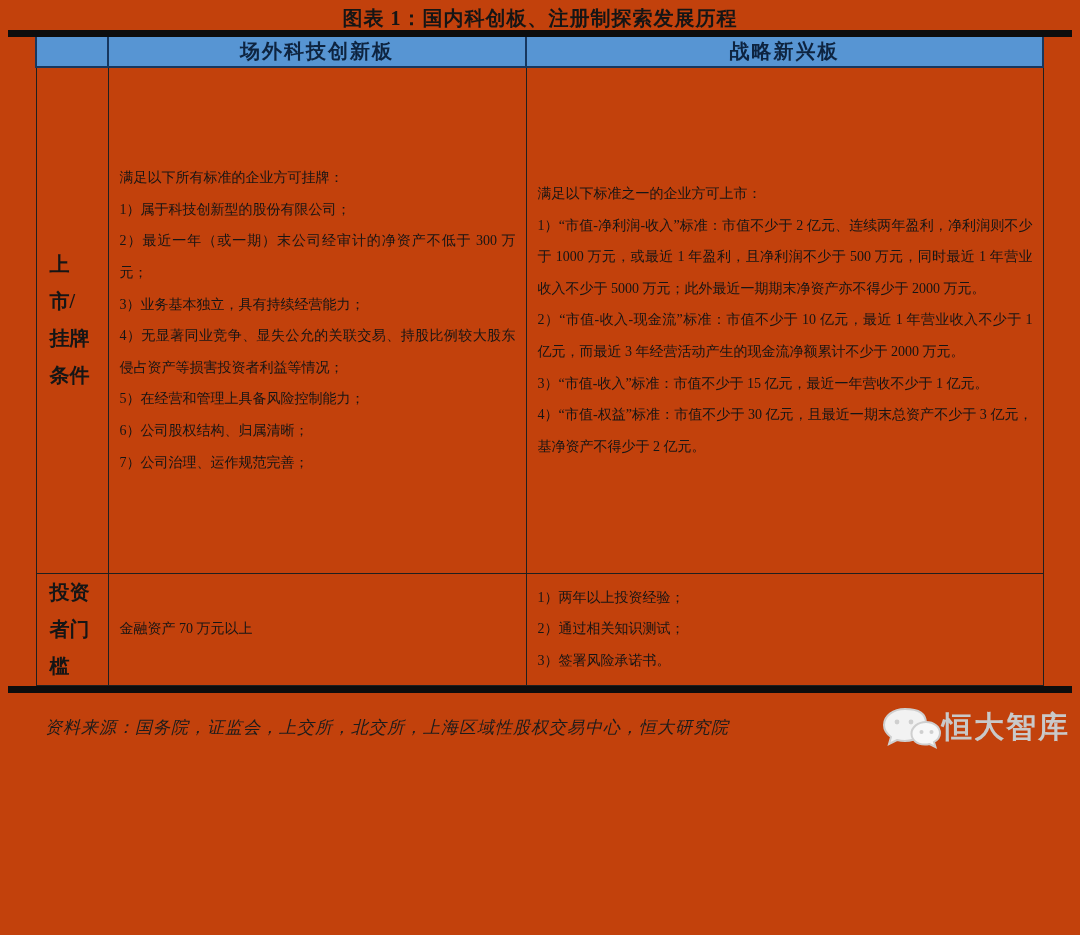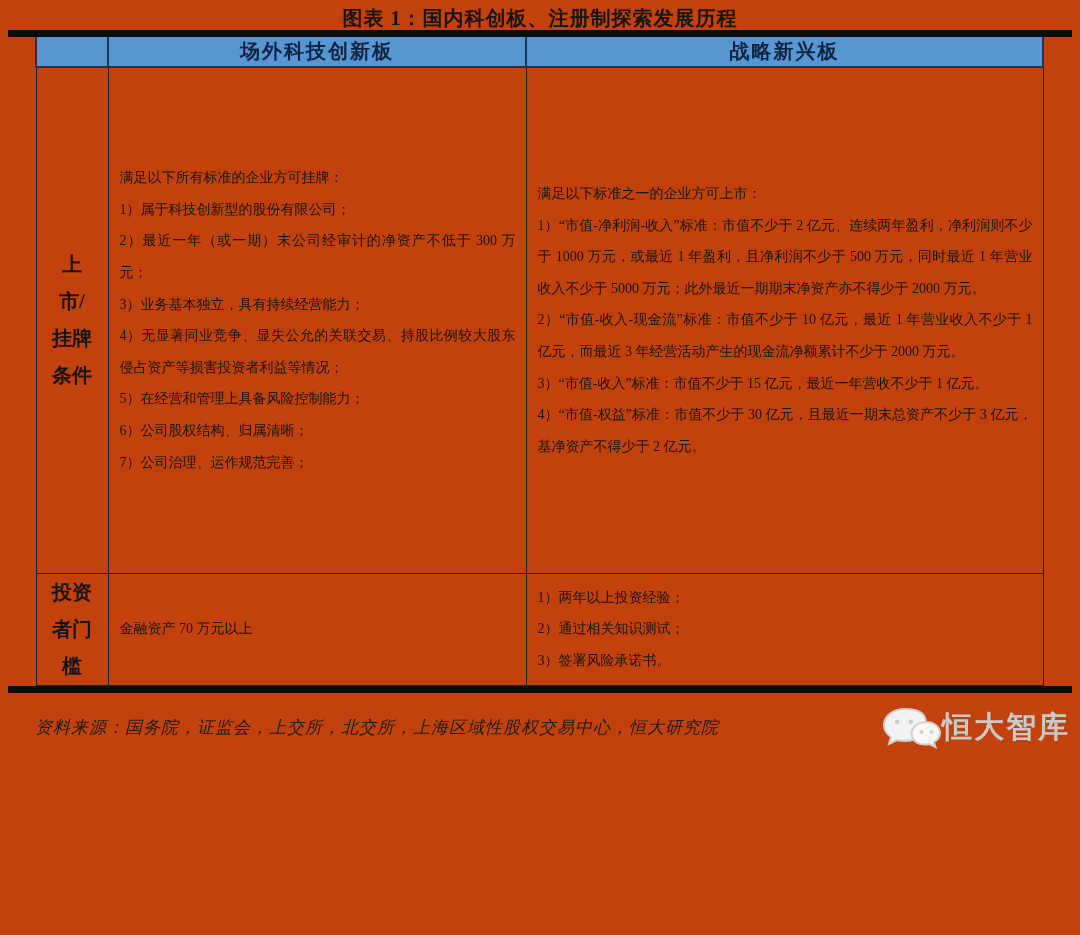--- a/index.html
+++ b/index.html
@@ -49,38 +49,37 @@
     font-weight:bold;
     text-align:center;
     vertical-align:middle;
     border:2px solid #17375E !important;
     border-top:none !important;
     letter-spacing:2px;
   }
   .row-label{
     font-size:20px;
     font-weight:bold;
-    text-align:center;
     vertical-align:middle;
     padding:0 13px;
     line-height:1.85;
     word-break:break-all;
     color:#151515;
   }
   .cell{
     font-size:14px;
     line-height:31.6px;
     padding:4px 10px 4px 11px;
     text-align:justify;
     vertical-align:middle;
     white-space:pre-line;
     color:#151515;
   }
   .footer{
-    margin:13px 10px 0 35px;
+    margin:13px 10px 0 45px;
     display:flex;
     justify-content:space-between;
     align-items:center;
   }
   .source{
     font-style:italic;
     font-size:17px;
     letter-spacing:1px;
     color:#1c1c1c;
   }

